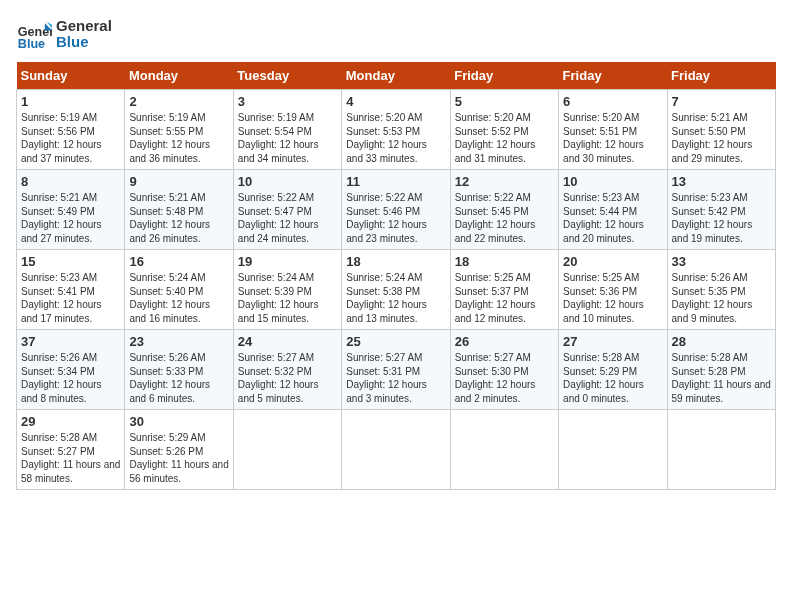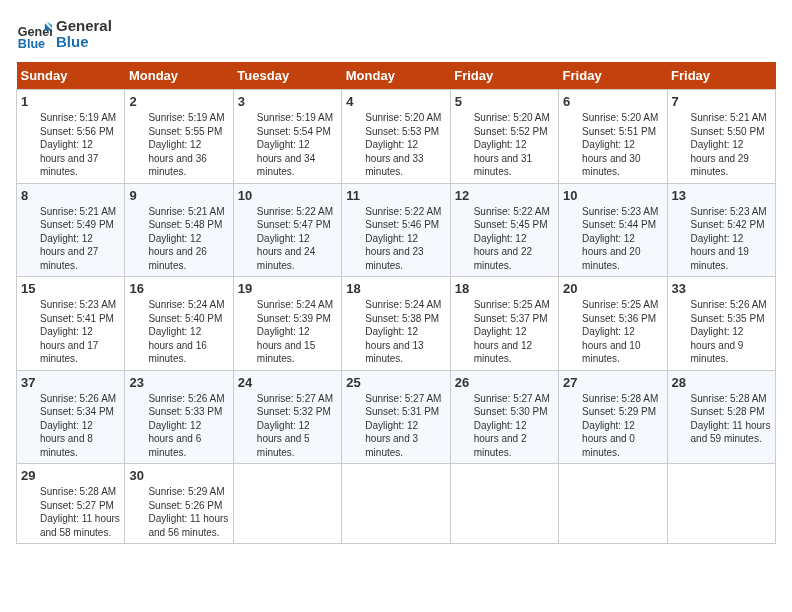--- a/index.html
+++ b/index.html
@@ -66,21 +66,20 @@
       font-size: 13px;
       font-weight: bold;
       color: #333;
       display: block;
       margin-bottom: 2px;
     }
     .cell-text {
       font-size: 10px;
       line-height: 1.35;
       color: #333;
-      margin-left: 19px;
     }
     td.empty {
       background: #f9f9f9;
     }
     tr:nth-child(even) td {
       background-color: #f5f8fc;
     }
     tr:nth-child(odd) td {
       background-color: #ffffff;
     }

